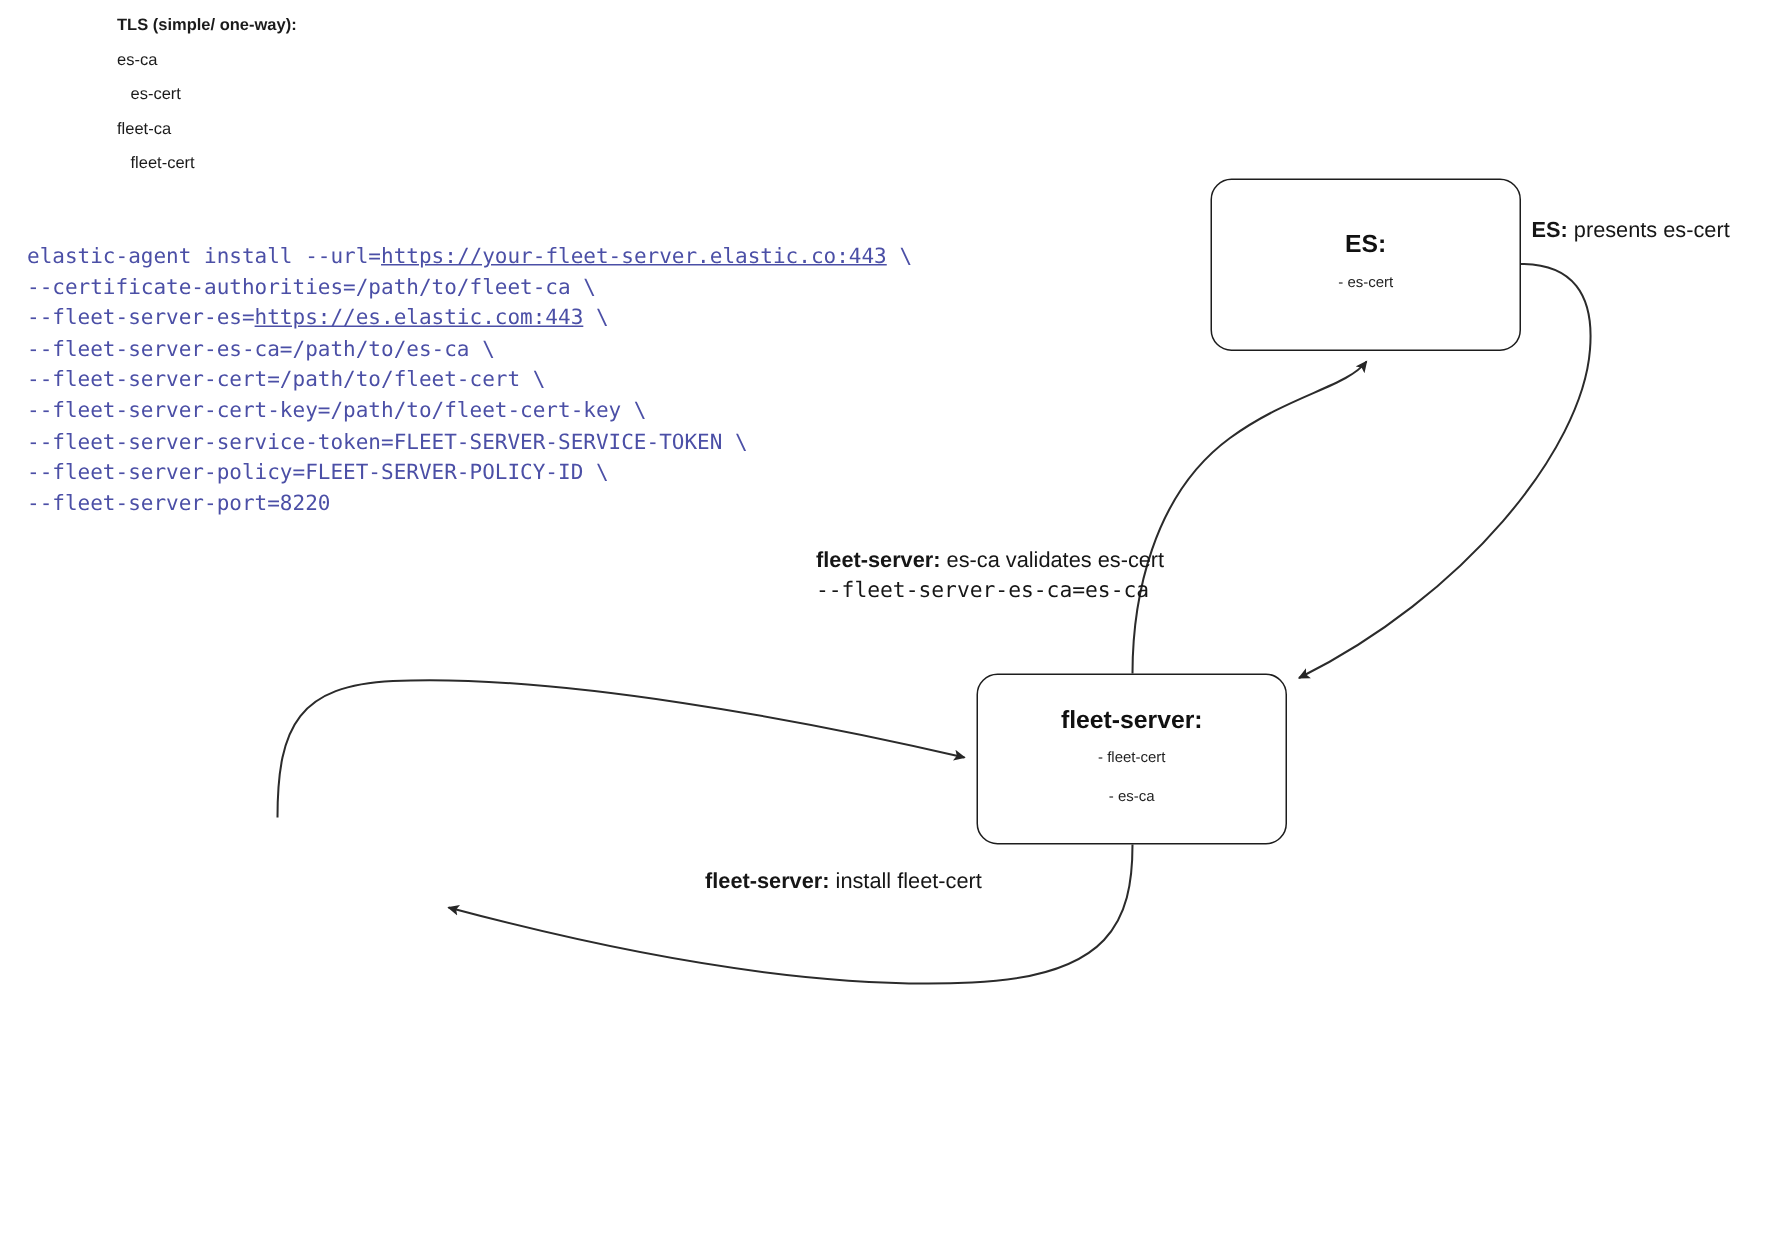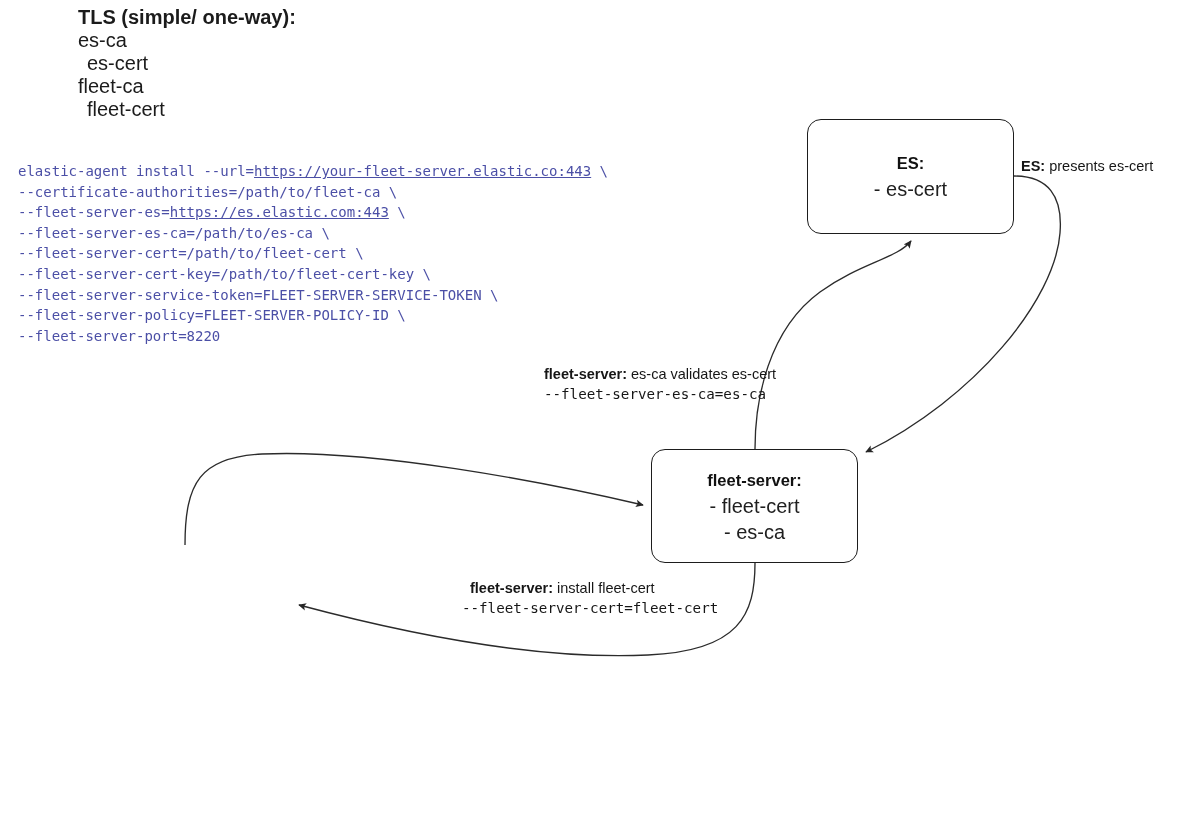--- a/index.html
+++ b/index.html
@@ -29,21 +29,21 @@
     width: 1189px;
     height: 840px;
     pointer-events: none;
   }
 
   
   #legend {
     position: absolute;
     left: 78px;
     top: 6px;
-    font-size: 20px;
+    font-size: 11px;
     line-height: 23px;
     color: #1b1b1b;
   }
   #legend .ttl { font-weight: bold; }
   #legend .lvl1 { padding-left: 0px; }
   #legend .lvl2 { padding-left: 9px; }
 
   
   #command {
     position: absolute;
@@ -71,21 +71,21 @@
     justify-content: center;
     text-align: center;
   }
   .node .n-title {
     font-weight: bold;
     font-size: 16.5px;
     line-height: 25px;
     color: #111111;
   }
   .node .n-line {
-    font-size: 20px;
+    font-size: 10px;
     line-height: 26px;
     color: #1f1f1f;
   }
 
   #node-es          { left: 807px; top: 119px; width: 207px; height: 115px; }
   #node-fleet       { left: 651px; top: 449px; width: 207px; height: 114px; }
   #node-agent       { left: 81px;  top: 545px; width: 207px; height: 119px; }
 
   
   .elabel {
@@ -98,21 +98,21 @@
     color: #161616;
   }
   .elabel .l-sans b { font-weight: bold; }
   .elabel .l-mono {
     font-family: "DejaVu Sans Mono", "Liberation Mono", monospace;
     font-size: 14.2px;
     line-height: 21px;
     color: #161616;
   }
 
-  #lbl-es-presents  { left: 1021px; top: 156px; }
+  #lbl-es-presents  { left: 1021px; top: 144px; }
   #lbl-fs-validates { left: 544px;  top: 344px; text-align: left; margin-top: 20px; }
   #lbl-agent-valid  { left: 204px;  top: 501px; }
   #lbl-fs-presents  { left: 470px;  top: 578px; }
   #lbl-agent-valid .l-mono { margin-left: -17px; }
   #lbl-fs-presents .l-mono { margin-left: -8px; }
 </style>
 </head>
 <body>
 
 <div id="canvas">
@@ -162,16 +162,15 @@
   </div>
 
   <div class="elabel" id="lbl-fs-validates">
     <div class="l-sans"><b>fleet-server:</b><span> es-ca validates es-cert</span></div>
     <div class="l-mono">--fleet-server-es-ca=es-ca</div>
   </div>
 
 
   <div class="elabel" id="lbl-fs-presents">
     <div class="l-sans"><b>fleet-server:</b><span> install fleet-cert</span></div>
-    <div class="l-mono">--fleet-server-cert=fleet-cert</div>
   </div>
 
 </div>
 
 </body></html>

